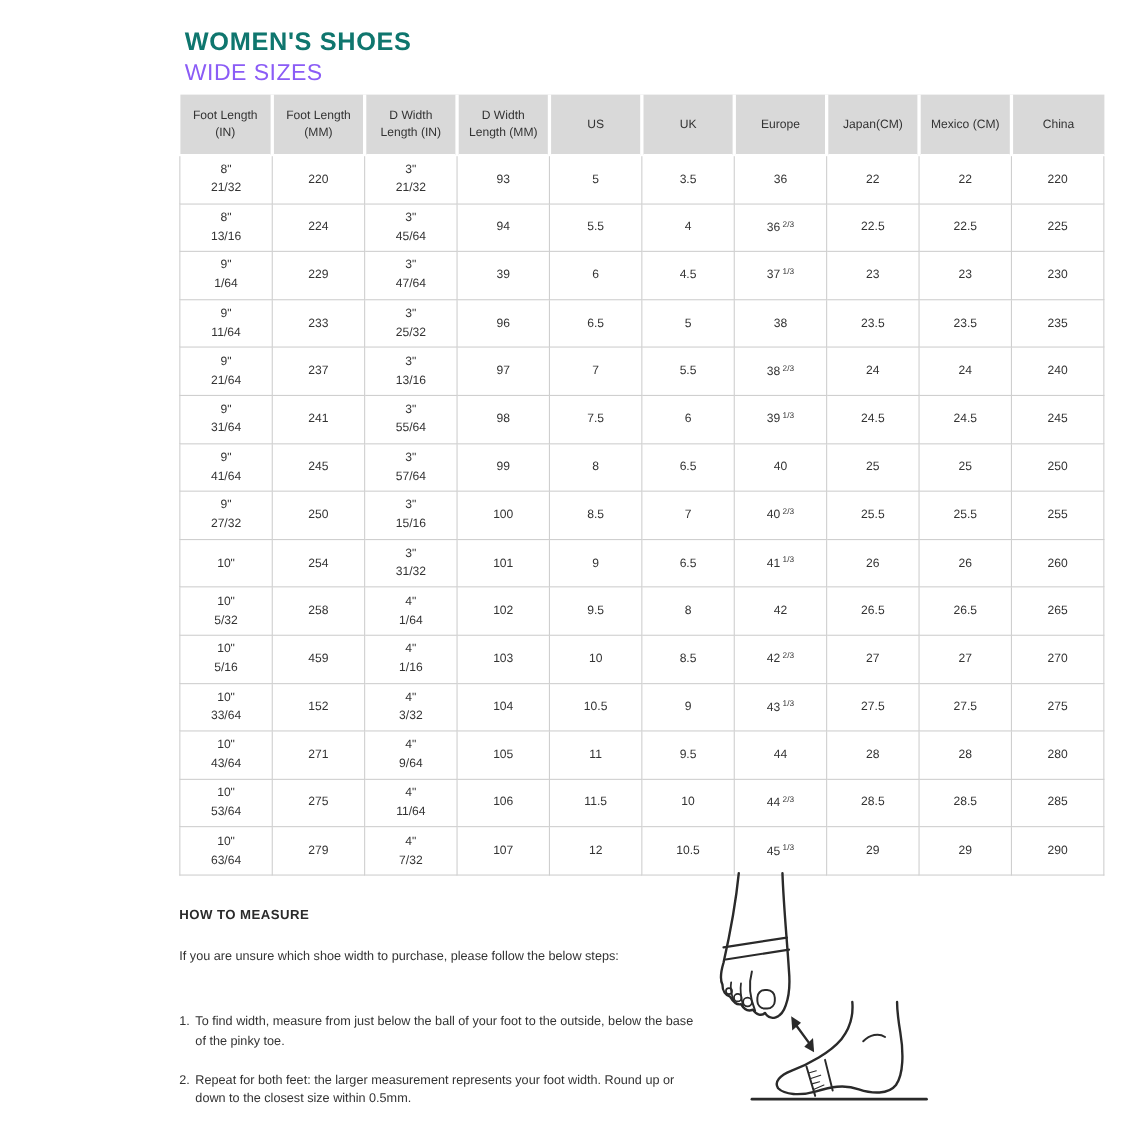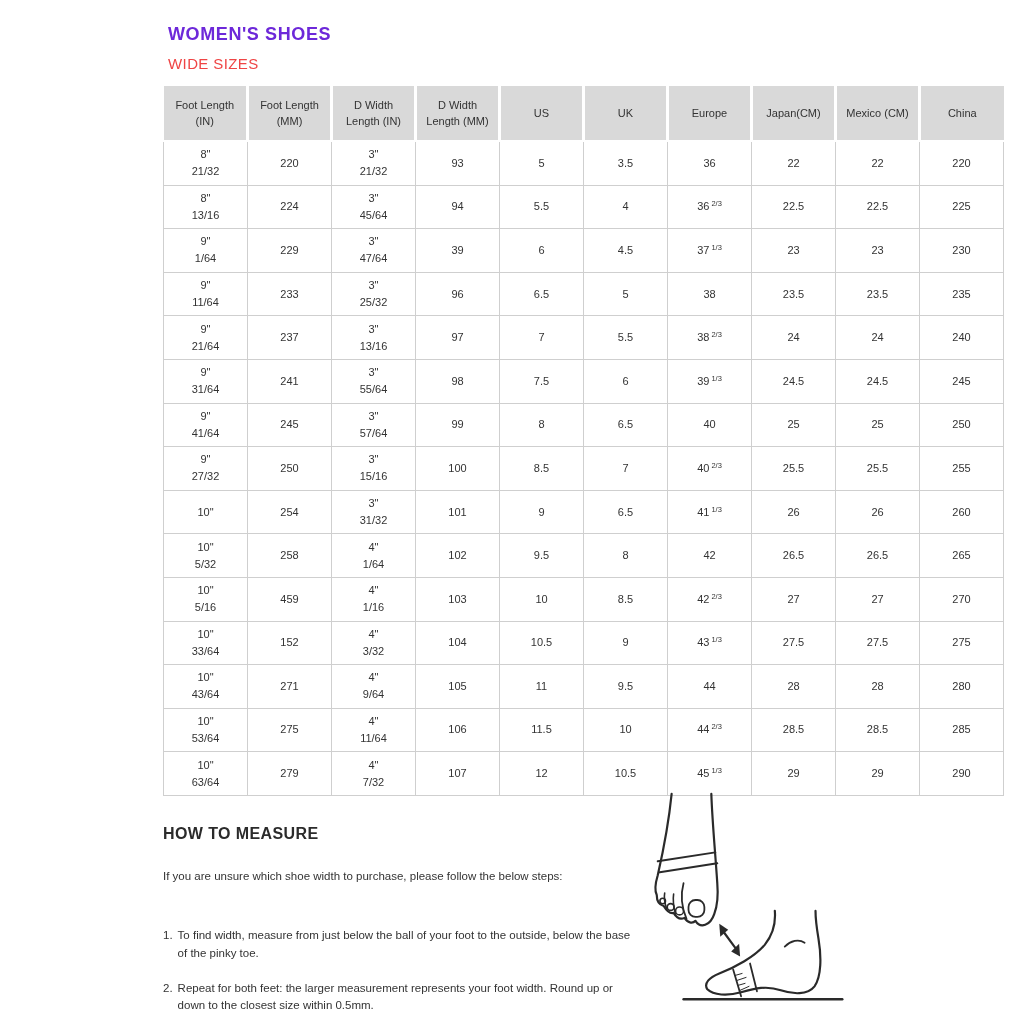--- a/index.html
+++ b/index.html
@@ -2,25 +2,25 @@
 <html><head>
 <meta charset="utf-8">
 <style>
   html,body{margin:0;padding:0;}
   body{
     width:1024px;height:1024px;background:#ffffff;position:relative;
     font-family:"Liberation Sans", sans-serif;color:#333;overflow:hidden;
   }
   .page-title{
     position:absolute;left:168px;top:24px;margin:0;
-    font-size:18px;font-weight:600;letter-spacing:0.6px;color:#6d28d9;
+    font-size:23px;font-weight:600;letter-spacing:0.6px;color:#0f766e;
   }
   .page-subtitle{
     position:absolute;left:168px;top:55px;margin:0;
-    font-size:15px;font-weight:500;letter-spacing:0.4px;color:#ef4444;
+    font-size:21px;font-weight:500;letter-spacing:0.4px;color:#8b5cf6;
   }
   table.size-table{
     position:absolute;left:163px;top:86px;width:841px;
     border-collapse:collapse;table-layout:fixed;
     font-size:11px;color:#333;
   }
   table.size-table th{
     background:#d9d9d9;height:54px;font-weight:normal;
     white-space:pre-line;text-align:center;vertical-align:middle;
     border-right:3px solid #ffffff;border-bottom:2px solid #ffffff;
@@ -30,21 +30,21 @@
   table.size-table td{
     border:1px solid #cfcfcf;height:42.6px;padding:0;
     text-align:center;vertical-align:middle;white-space:pre-line;
     line-height:1.55;color:#333;background:#fff;
   }
   .frac{font-size:7.5px;vertical-align:4px;margin-left:2px;}
   .measure{
     position:absolute;left:163px;top:822px;width:478px;
     font-size:11.5px;line-height:1.5;color:#333;
   }
-  .measure-title{margin:0 0 22px 0;font-size:16px;font-weight:600;letter-spacing:0.4px;color:#2b2b2b;}
+  .measure-title{margin:0 0 22px 0;font-size:12px;font-weight:600;letter-spacing:0.4px;color:#2b2b2b;}
   .measure-intro{margin:0 0 42px 0;}
   .step{display:flex;gap:5px;margin-bottom:18px;}
   .step-num{flex:0 0 auto;}
   .foot-illo{position:absolute;left:624px;top:786px;}
 </style>
 </head>
 <body>
 
 <h1 class="page-title">WOMEN'S SHOES</h1>
 <h2 class="page-subtitle">WIDE SIZES</h2>

